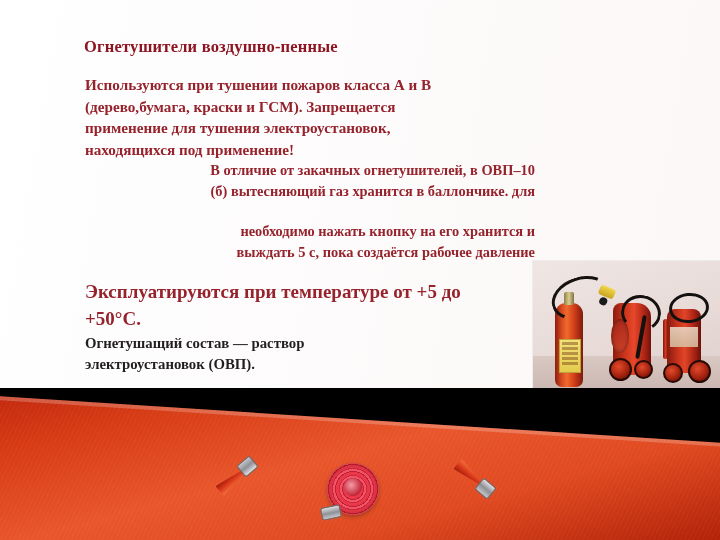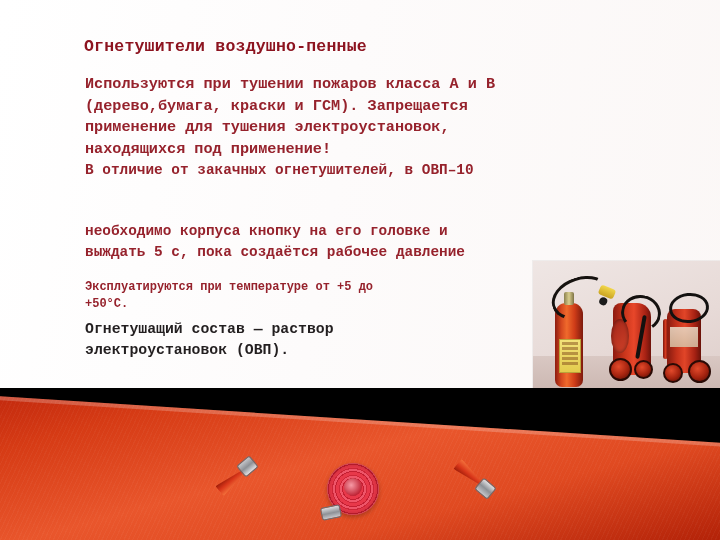--- a/index.html
+++ b/index.html
@@ -6,21 +6,21 @@
     margin: 0;
     padding: 0;
     background: #ffffff;
   }
   #slide {
     position: relative;
     width: 720px;
     height: 540px;
     overflow: hidden;
     background: #7dd3fc;
-    font-family: Liberation Mono, monospace;
+    font-family: Liberation Serif, serif;
   }
 
   
   .bg-tint {
     position: absolute;
     inset: 0;
     background: linear-gradient(100deg, #ffffff 0%, #fdfbfb 45%, #fbf7f6 100%);
   }
 
   
@@ -50,34 +50,34 @@
     font-weight: bold;
     color: #96222c;
     line-height: 1.42;
     margin: 0;
     text-shadow: 0 1px 0 rgba(255,255,255,.5);
   }
   .para.p2 {
     font-size: 14.4px;
     line-height: 1.41;
     margin-top: 0px;
+    text-align: right;
   }
   .spacer {
     height: 17px;
   }
   .para.p3 {
-    font-size: 12px;
+    font-size: 19px;
     line-height: 1.42;
   }
   .para.dark {
     color: #231f20;
     font-size: 14.8px;
     line-height: 1.42;
     text-shadow: none;
-    margin-top: 6px;
   }
 
   
   .photo {
     position: absolute;
     left: 533px;
     top: 261px;
     width: 187px;
     height: 136px;
     overflow: hidden;
@@ -354,23 +354,23 @@
 
     <p class="para p1">
       <span>Используются при тушении пожаров класса А и В</span><br>
       <span>(дерево,бумага, краски и ГСМ). Запрещается</span><br>
       <span>применение для тушения электроустановок,</span><br>
       <span>находящихся под применение!</span>
     </p>
 
     <p class="para p2">
       <span>В отличие от закачных огнетушителей, в ОВП–10</span><br>
+      <span>(б) вытесняющий газ хранится в баллончике. для</span><br>
       <br>
-      <br>
-      <span>необходимо корпуса кнопку на его головке и</span><br>
+      <span>необходимо нажать кнопку на его хранится и</span><br>
       <span>выждать 5 с, пока создаётся рабочее давление</span><br>
     </p>
 
     <div class="spacer"></div>
 
     <p class="para p3">
       <span>Эксплуатируются при температуре от +5 до</span><br>
       <span>+50°C.</span>
     </p>
 

